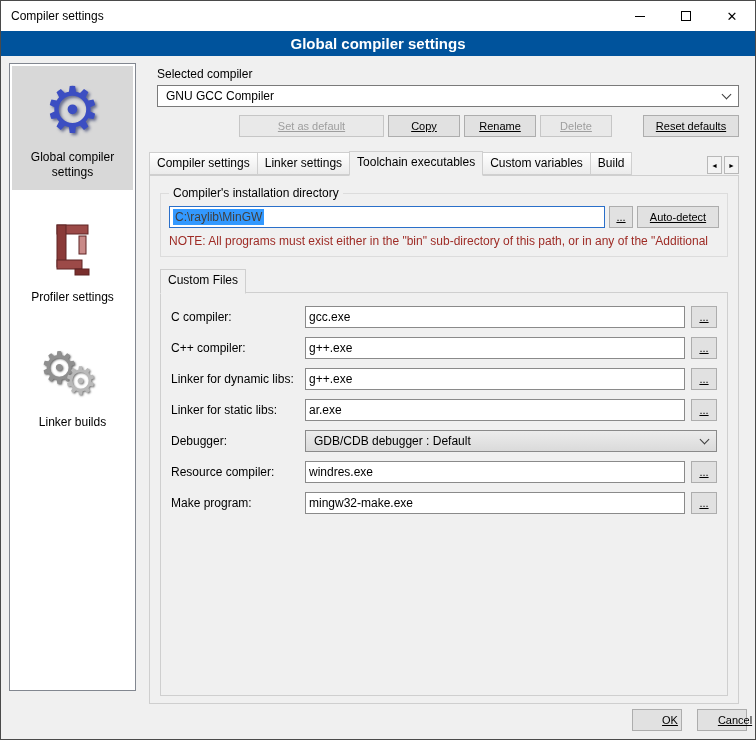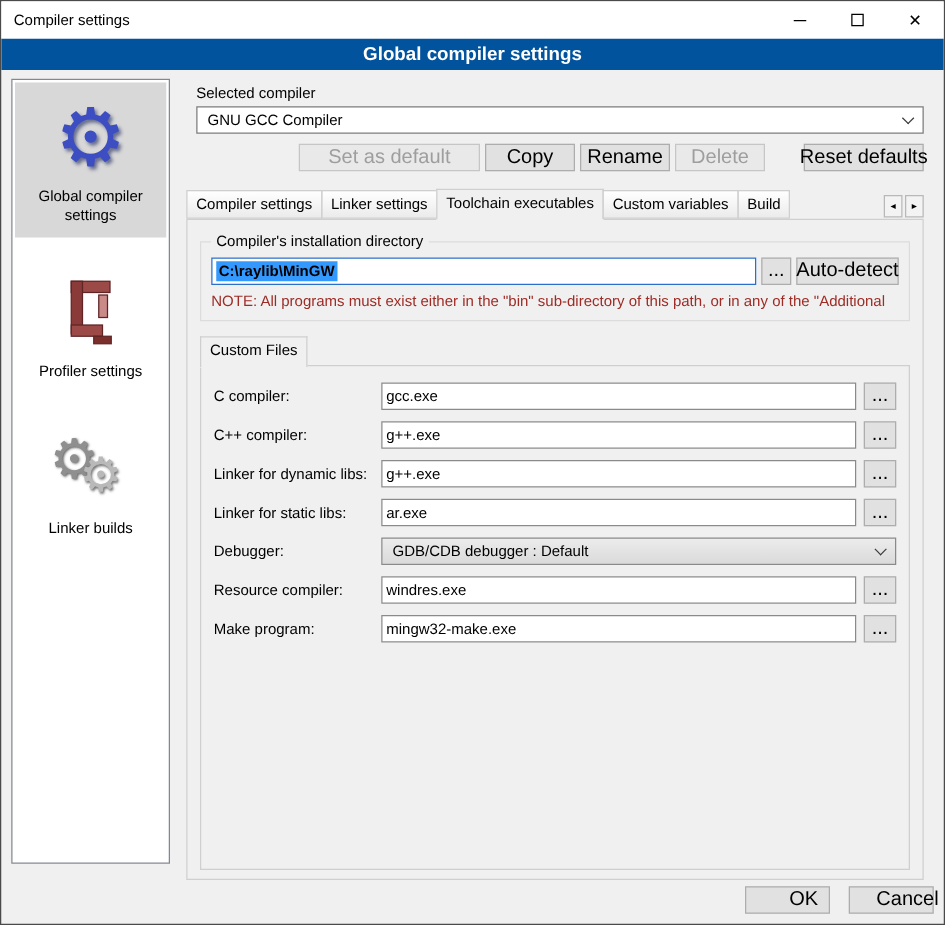--- a/index.html
+++ b/index.html
@@ -44,23 +44,23 @@
   .main { flex:1; min-width:0; display:flex; flex-direction:column; }
   .sc-label { margin:4px 8px 4px 12px; }
   .combo {
     height:22px; border:1px solid #7a7a7a; background:#fff;
     display:flex; align-items:center; padding:0 8px; margin:0 8px 0 12px;
   }
   .chev { width:7px; height:7px; border-right:1px solid #3c3c3c; border-bottom:1px solid #3c3c3c;
     transform:rotate(45deg); margin-top:-4px; }
   .combo .chev { margin-left:auto; }
 
-  .btn { height:22px; background:#e1e1e1; border:1px solid #adadad; font-size:16px;
+  .btn { height:22px; background:#e1e1e1; border:1px solid #adadad; font-size:11px;
     padding:0 10px; display:inline-flex; align-items:center; justify-content:center;
-    font-family:inherit; cursor:default; white-space:nowrap; }
+    font-family:inherit; cursor:default; white-space:nowrap;text-decoration:underline; }
   .btn.disabled { color:#9e9e9e; background:#e9e9e9; border-color:#c6c6c6; }
   .btn-row { display:flex; justify-content:flex-end; gap:4px; margin:8px 8px 0 12px; }
   .btn-setdefault { width:145px; }
   .btn-copy,.btn-rename,.btn-delete { width:72px; }
   .btn-reset { width:96px; margin-left:27px; }
 
   
   .tabbar { display:flex; align-items:flex-end; margin:14px 8px 0 4px; position:relative; z-index:2; }
   .tab { padding:3px 7px 4px; border:1px solid #cfcfcf; background:linear-gradient(#ffffff,#ebebeb);
     white-space:nowrap; margin-right:-1px; }
@@ -74,39 +74,39 @@
     height:529px; padding:8px 8px; position:relative; z-index:1; }
 
   
   fieldset.group { border:1px solid #dcdcdc; margin:2px 2px 0; padding:6px 8px 8px; }
   fieldset.group legend { padding:0 4px; font-size:12px; }
   .dir-row { display:flex; gap:4px; align-items:center; }
   .textbox { height:22px; border:1px solid #8a8a8a; background:#fff;
     display:flex; align-items:center; padding:0 3px; overflow:hidden; white-space:nowrap; }
   .textbox.grow { flex:1; }
   .textbox.focused { border-color:#2a6fc9; }
-  .sel-text { background:#3399ff; color:#000000; padding:1px 2px;font-weight:bold; }
+  .sel-text { background:#3399ff; color:#404040; padding:1px 2px; }
   .btn.browse { width:24px; padding:0; }
   .btn.autodetect { width:82px; padding:0; }
   .note { color:#9e2b25; margin-top:6px; white-space:nowrap; overflow:hidden; }
 
   
   .subtabbar { display:flex; align-items:flex-end; margin:12px 2px 0; position:relative; z-index:2; }
   .subpane { border:1px solid #cfcfcf; margin:-1px 2px 12px; padding:13px 10px; height:404px; background:#f0f0f0; }
 
   .frow { display:grid; grid-template-columns:128px 1fr 26px; gap:6px; align-items:center; margin-bottom:9px; }
   .frow .textbox { height:22px; }
   .btn.browse-sm { width:26px; height:22px; padding:0; }
   .combo-flat { grid-column:2 / span 2; height:22px; border:1px solid #8a8a8a;
     background:linear-gradient(#ececec,#dadada); display:flex; align-items:center; padding:0 8px; }
   .combo-flat .chev { margin-left:auto; }
 
   
   .footer { position:absolute; right:8px; bottom:8px; display:flex; gap:15px; }
-  .footer .btn { width:68px;padding-left:36px; }
+  .footer .btn { width:50px;padding-left:36px; }
 </style>
 </head>
 <body>
 
 <div class="window">
 
   <div class="titlebar">
     <span class="title">Compiler settings</span>
     <div class="caption-buttons">
       <div class="cap-btn">

